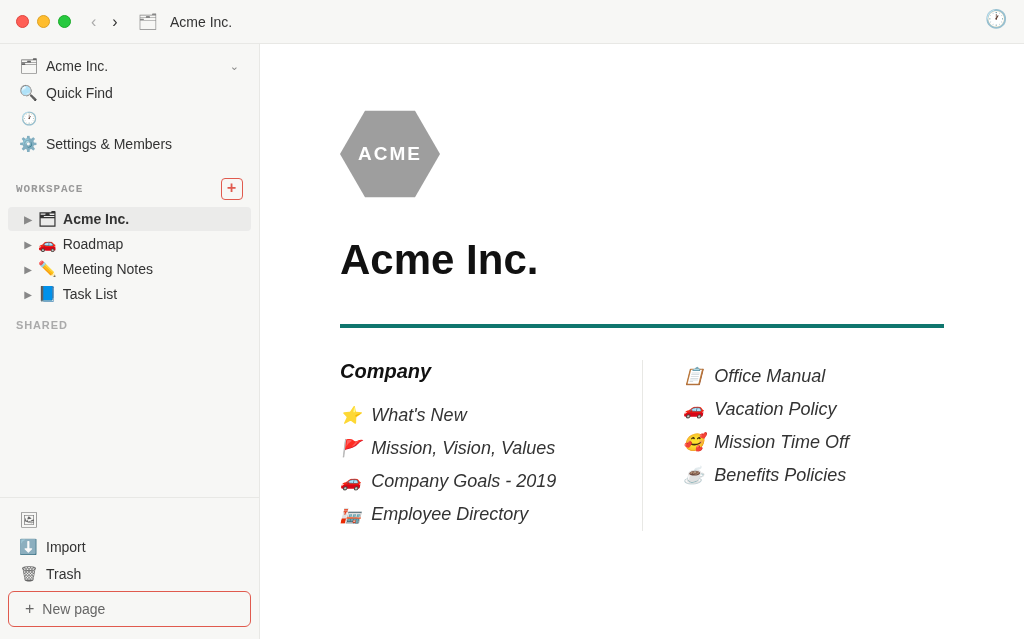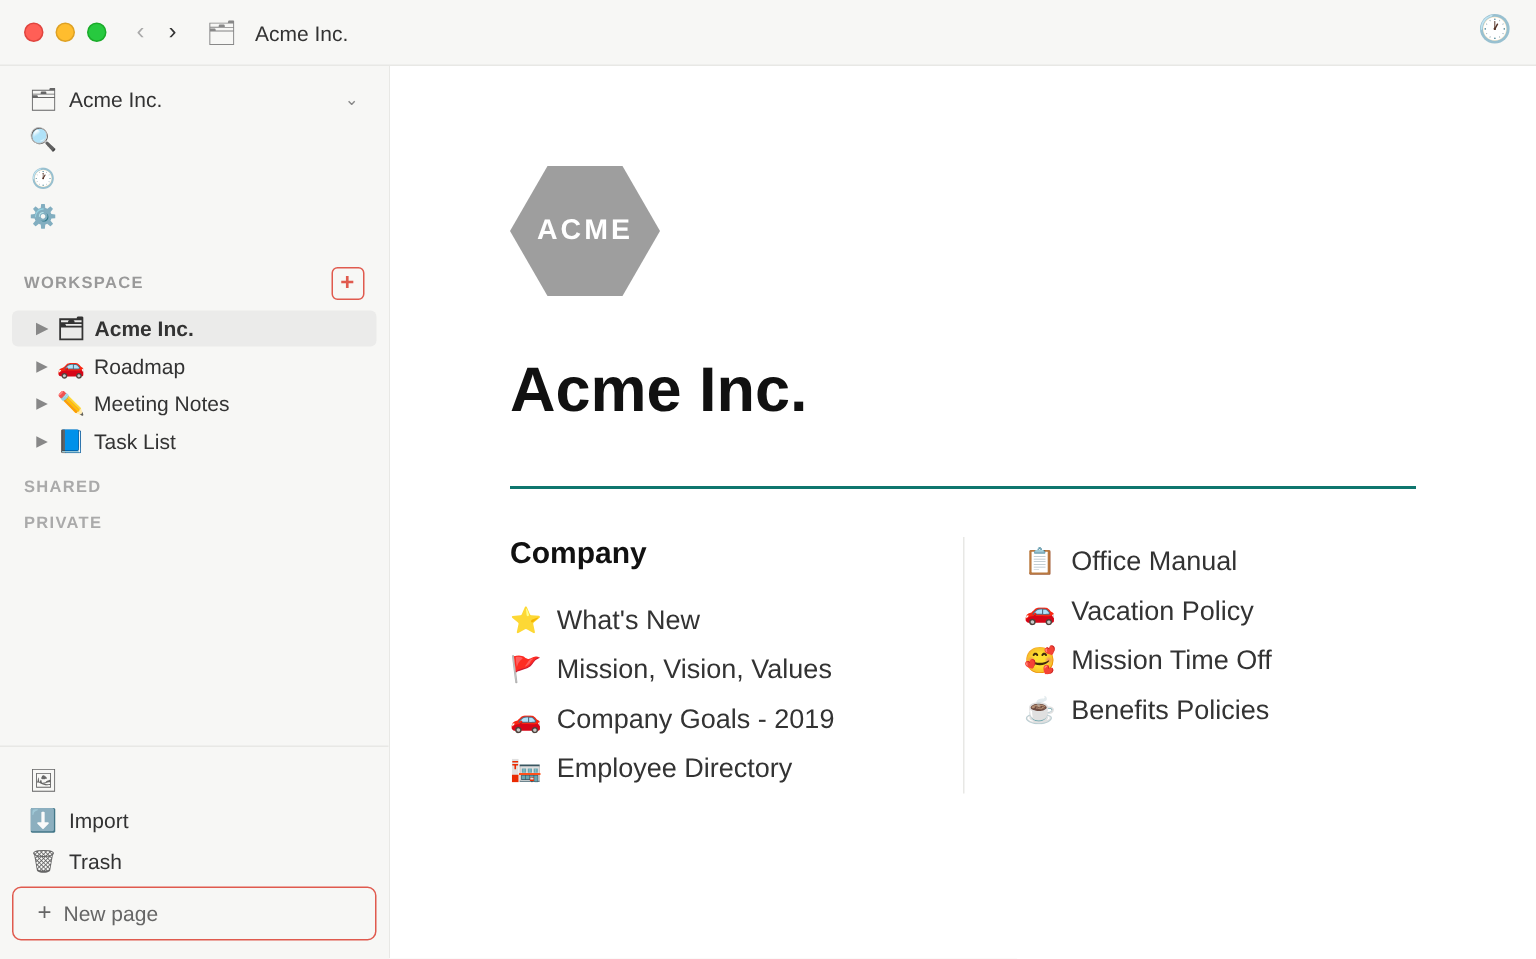--- a/index.html
+++ b/index.html
@@ -135,20 +135,21 @@
     .workspace-label {
       font-size: 11px;
       font-weight: 600;
       color: #999;
       letter-spacing: 0.08em;
       padding: 12px 16px 4px;
       text-transform: uppercase;
       display: flex;
       align-items: center;
       justify-content: space-between;
+      font-family: Liberation Mono, monospace;
     }
 
     .add-btn {
       width: 22px;
       height: 22px;
       border: 1.5px solid #e05a4e;
       border-radius: 4px;
       display: flex;
       align-items: center;
       justify-content: center;
@@ -247,22 +248,23 @@
     .page-title {
       font-size: 42px;
       font-weight: 800;
       color: #111;
       margin-bottom: 40px;
     }
 
     .columns {
       display: grid;
       grid-template-columns: 1fr 1fr;
-      border-top: 2px solid #0f766e;
+      border-top: 4px solid #0f766e;
       padding-top: 32px;
+      font-style: italic;
     }
 
     .col-title {
       font-size: 20px;
       font-weight: 700;
       color: #111;
       margin-bottom: 16px;
     }
 
     .page-link {
@@ -315,26 +317,28 @@
   <div class="sidebar">
     <div class="sidebar-top">
 
       <div class="sidebar-item">
         <span class="sidebar-item-icon">🗂</span>
         <span class="sidebar-item-text">Acme Inc.</span>
         <span style="font-size:11px;color:#888;margin-left:4px;">⌄</span>
       </div>
       <div class="sidebar-item">
         <span class="sidebar-item-icon">🔍</span>
+        <span class="sidebar-item-text">Quick Find</span>
       </div>
       <div class="sidebar-item">
         <span class="sidebar-item-icon" style="font-size:13px;">🕐</span>
       </div>
       <div class="sidebar-item">
         <span class="sidebar-item-icon">⚙️</span>
+        <span class="sidebar-item-text">Settings &amp; Members</span>
       </div>
     </div>
 
     <div class="workspace-label">
       <span>WORKSPACE</span>
       <div class="add-btn" style="position:relative;">
         <span>+</span>
         <span class="red-arrow">←</span>
       </div>
     </div>
@@ -356,21 +360,20 @@
         <span class="tree-label">Meeting Notes</span>
       </div>
       <div class="tree-item">
         <span class="tree-toggle">▶</span>
         <span class="tree-icon">📘</span>
         <span class="tree-label">Task List</span>
       </div>
     </div>
 
     <div class="section-label">SHARED</div>
-    <div class="section-label">PRIVATE</div>
 
     <div class="sidebar-spacer"></div>
 
     <div class="sidebar-bottom">
       <div class="sidebar-item">
         <span class="sidebar-item-icon">🖼</span>
       </div>
       <div class="sidebar-item">
         <span class="sidebar-item-icon">⬇️</span>
         <span class="sidebar-item-text">Import</span>

